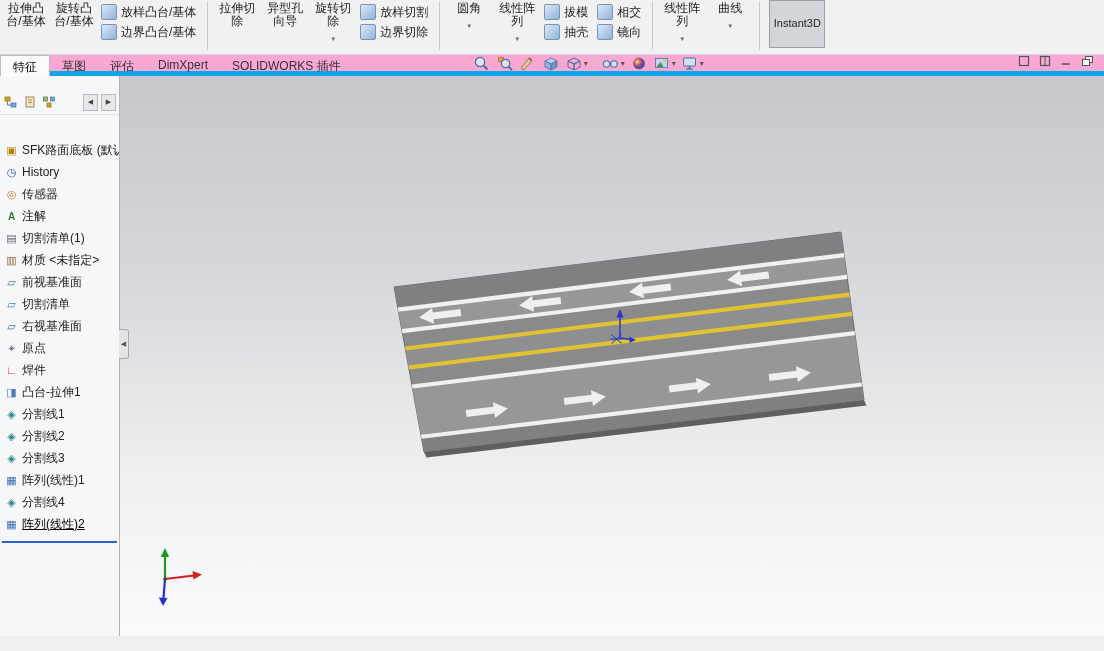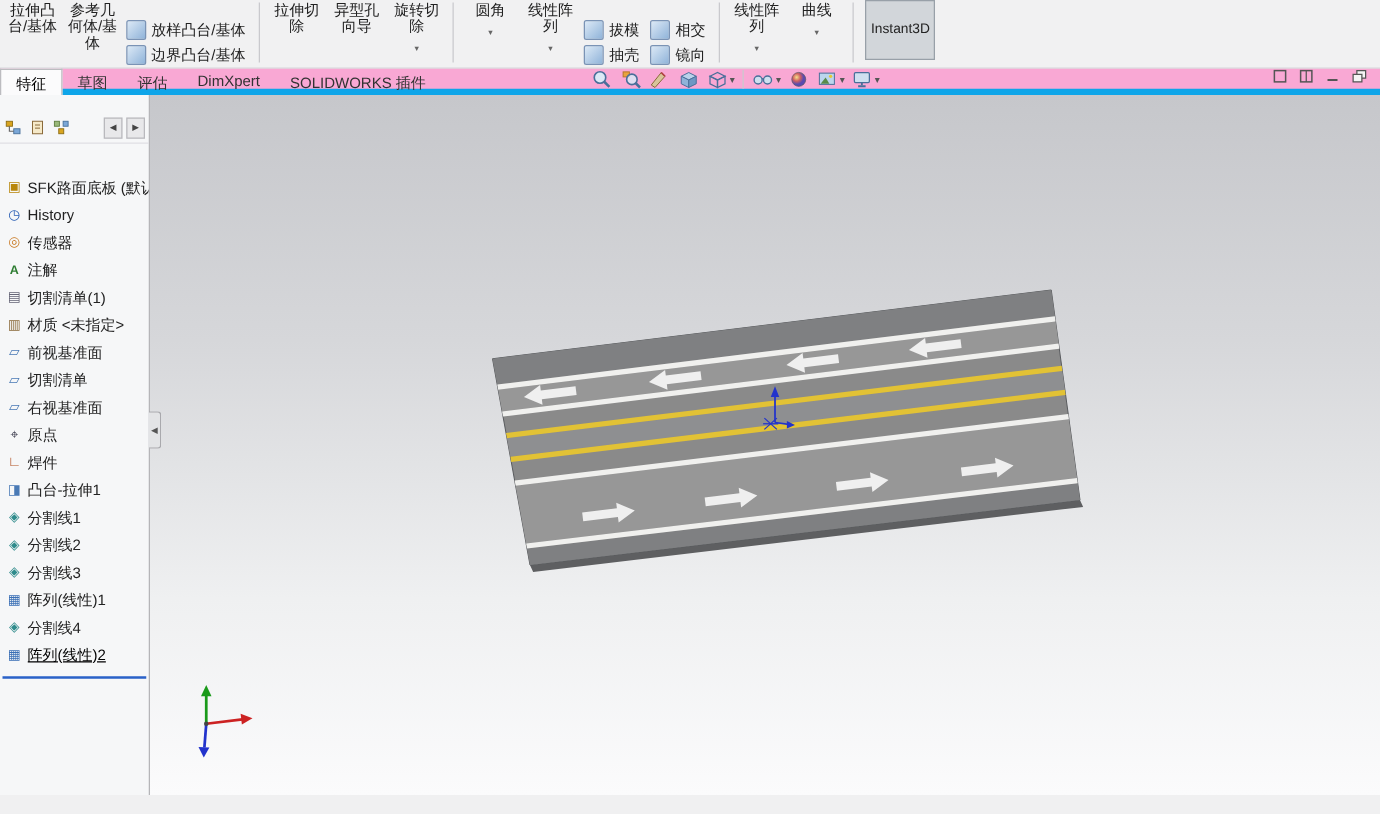--- a/index.html
+++ b/index.html
@@ -5,21 +5,21 @@
   html,body{margin:0;padding:0}
   body{width:1104px;height:651px;overflow:hidden;font-family:"Liberation Sans",sans-serif;font-size:12px;color:#222;background:#f0f0f1}
   .app{position:relative;width:1104px;height:651px;overflow:hidden;background:#f0f0f1}
 
   
   .ribbon{position:absolute;left:0;top:0;width:1104px;height:55px;background:#f1f1f2;border-bottom:1px solid #d6d6d9;display:flex;align-items:flex-start;padding-left:2px;box-sizing:border-box}
   .rb-large{width:48px;height:54px;display:flex;flex-direction:column;align-items:center;text-align:center;font-size:12px;line-height:13px;padding-top:2px;box-sizing:border-box}
   .rb-label{width:42px}
   .rb-caret::before{content:"▼";font-size:6px;color:#666}
   .rb-caret{margin-top:3px;height:8px}
-  .rb-stack{display:flex;flex-direction:column;padding-top:14px}
+  .rb-stack{display:flex;flex-direction:column;padding-top:2px}
   .rb-small{height:20px;display:flex;align-items:center;gap:4px;font-size:12px;padding:0 6px 0 3px;white-space:nowrap}
   .mini-icon{width:14px;height:14px;border:1px solid #7a93b5;background:linear-gradient(135deg,#dce9f6,#8fb3d9);border-radius:2px;flex:none}
   .rb-sep{width:1px;height:48px;background:#c9c9cd;margin:2px 5px 0 5px}
   .instant3d{margin-left:4px;width:56px;height:48px;border:1px solid #98a0a8;background:#d2d6da;font-size:11px;text-align:center;padding-top:16px;box-sizing:border-box}
 
   
   .tabrow{position:absolute;left:0;top:55px;width:1104px;height:21px;background:#f9a8d4;border-bottom:5px solid #0ea5e9;display:flex;align-items:flex-start;box-sizing:border-box}
   .cmd-tab{padding:3px 12px 0;font-size:12px;color:#333}
   .cmd-tab.active{background:#fbfbfc;border:1px solid #bcbcc0;border-bottom:none;color:#000}
   .headsup{display:flex;align-items:center;gap:1px;margin-left:118px}
@@ -74,21 +74,21 @@
 </head>
 <body>
 
 <div class="app">
 
   <div class="ribbon">
     <div class="rb-large">
       <span class="rb-label">拉伸凸台/基体</span>
     </div>
     <div class="rb-large">
-      <span class="rb-label">参考几何体/基体</span>
+      <span class="rb-label">旋转凸台/基体</span>
     </div>
     <div class="rb-stack">
       <div class="rb-small">
         <span class="mini-icon"></span>
         <span>放样凸台/基体</span>
       </div>
       <div class="rb-small">
         <span class="mini-icon"></span>
         <span>边界凸台/基体</span>
       </div>
@@ -96,20 +96,30 @@
     <div class="rb-sep"></div>
     <div class="rb-large">
       <span class="rb-label">拉伸切除</span>
     </div>
     <div class="rb-large">
       <span class="rb-label">异型孔向导</span>
     </div>
     <div class="rb-large">
       <span class="rb-label">旋转切除</span>
       <span class="rb-caret"></span>
+    </div>
+    <div class="rb-stack">
+      <div class="rb-small">
+        <span class="mini-icon"></span>
+        <span>放样切割</span>
+      </div>
+      <div class="rb-small">
+        <span class="mini-icon"></span>
+        <span>边界切除</span>
+      </div>
     </div>
     <div class="rb-sep"></div>
     <div class="rb-large">
       <span class="rb-label">圆角</span>
       <span class="rb-caret"></span>
     </div>
     <div class="rb-large">
       <span class="rb-label">线性阵列</span>
       <span class="rb-caret"></span>
     </div>

